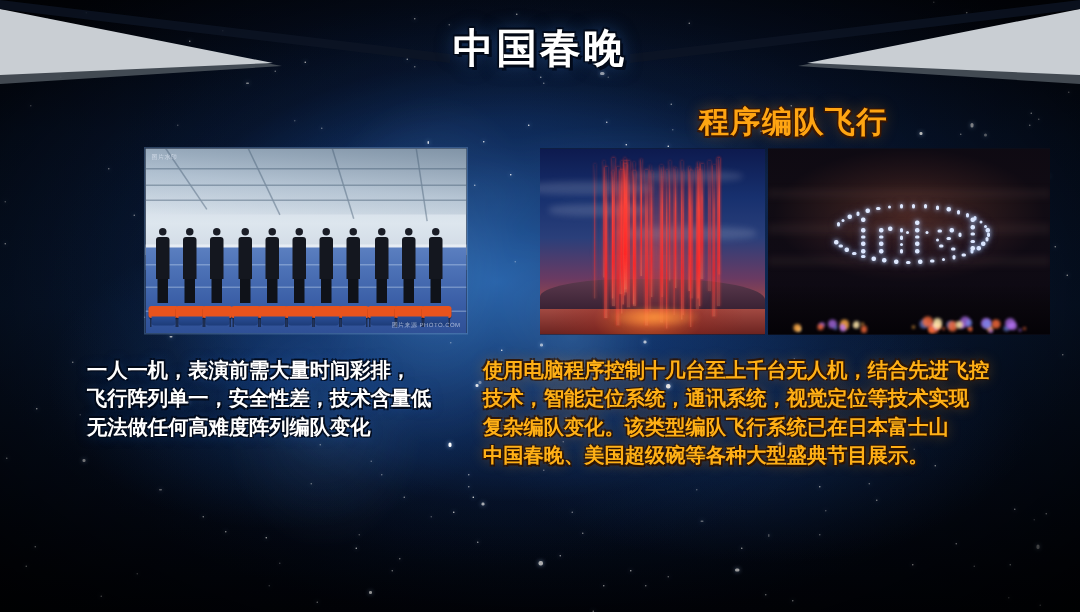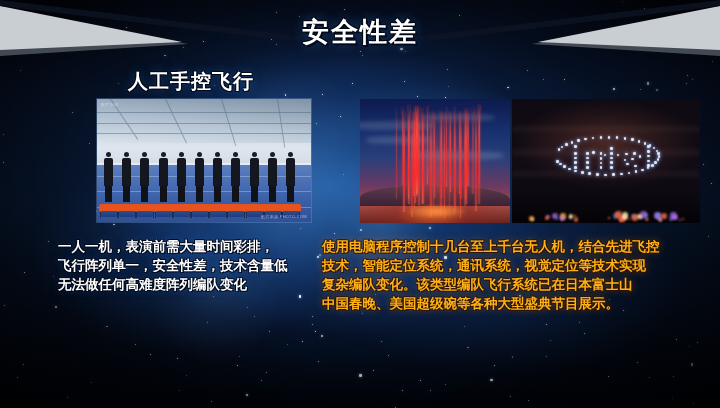--- a/index.html
+++ b/index.html
@@ -406,23 +406,23 @@
     </div>
     <div class="tri" style="right:0;">
       <svg width="300" height="60" viewBox="0 0 300 60">
         <polygon points="300,8 112,44 300,56" fill="#4e565e" opacity="0.85"></polygon>
         <polygon points="300,6 118,42 300,50" fill="#c9ced3"></polygon>
         <polygon points="300,0 0,36 0,42 300,6" fill="#0d1526" opacity="0.75"></polygon>
       </svg>
     </div>
   </div>
 
-  <div class="title">安全性差</div>
-
-  <div class="head head-left">人工手控飞行</div>
+  <div class="title">中国春晚</div>
+
+  <div class="head head-right">程序编队飞行</div>
 
   <div class="photo" id="photo-left">
     <div class="inner">
       <div class="stadium-sky"></div>
       <div class="stadium-roof"></div>
       <div class="roof-beams" id="roof-beams">
           <i style="left: 6%; top: 0px; width: 1px; height: 100%; transform: rotate(-34deg);"></i>
           <i style="left: 32%; top: 0px; width: 1px; height: 100%; transform: rotate(-25.5deg);"></i>
           <i style="left: 58%; top: 0px; width: 1px; height: 100%; transform: rotate(-17deg);"></i>
           <i style="left: 84%; top: 0px; width: 1px; height: 100%; transform: rotate(-8.5deg);"></i>

